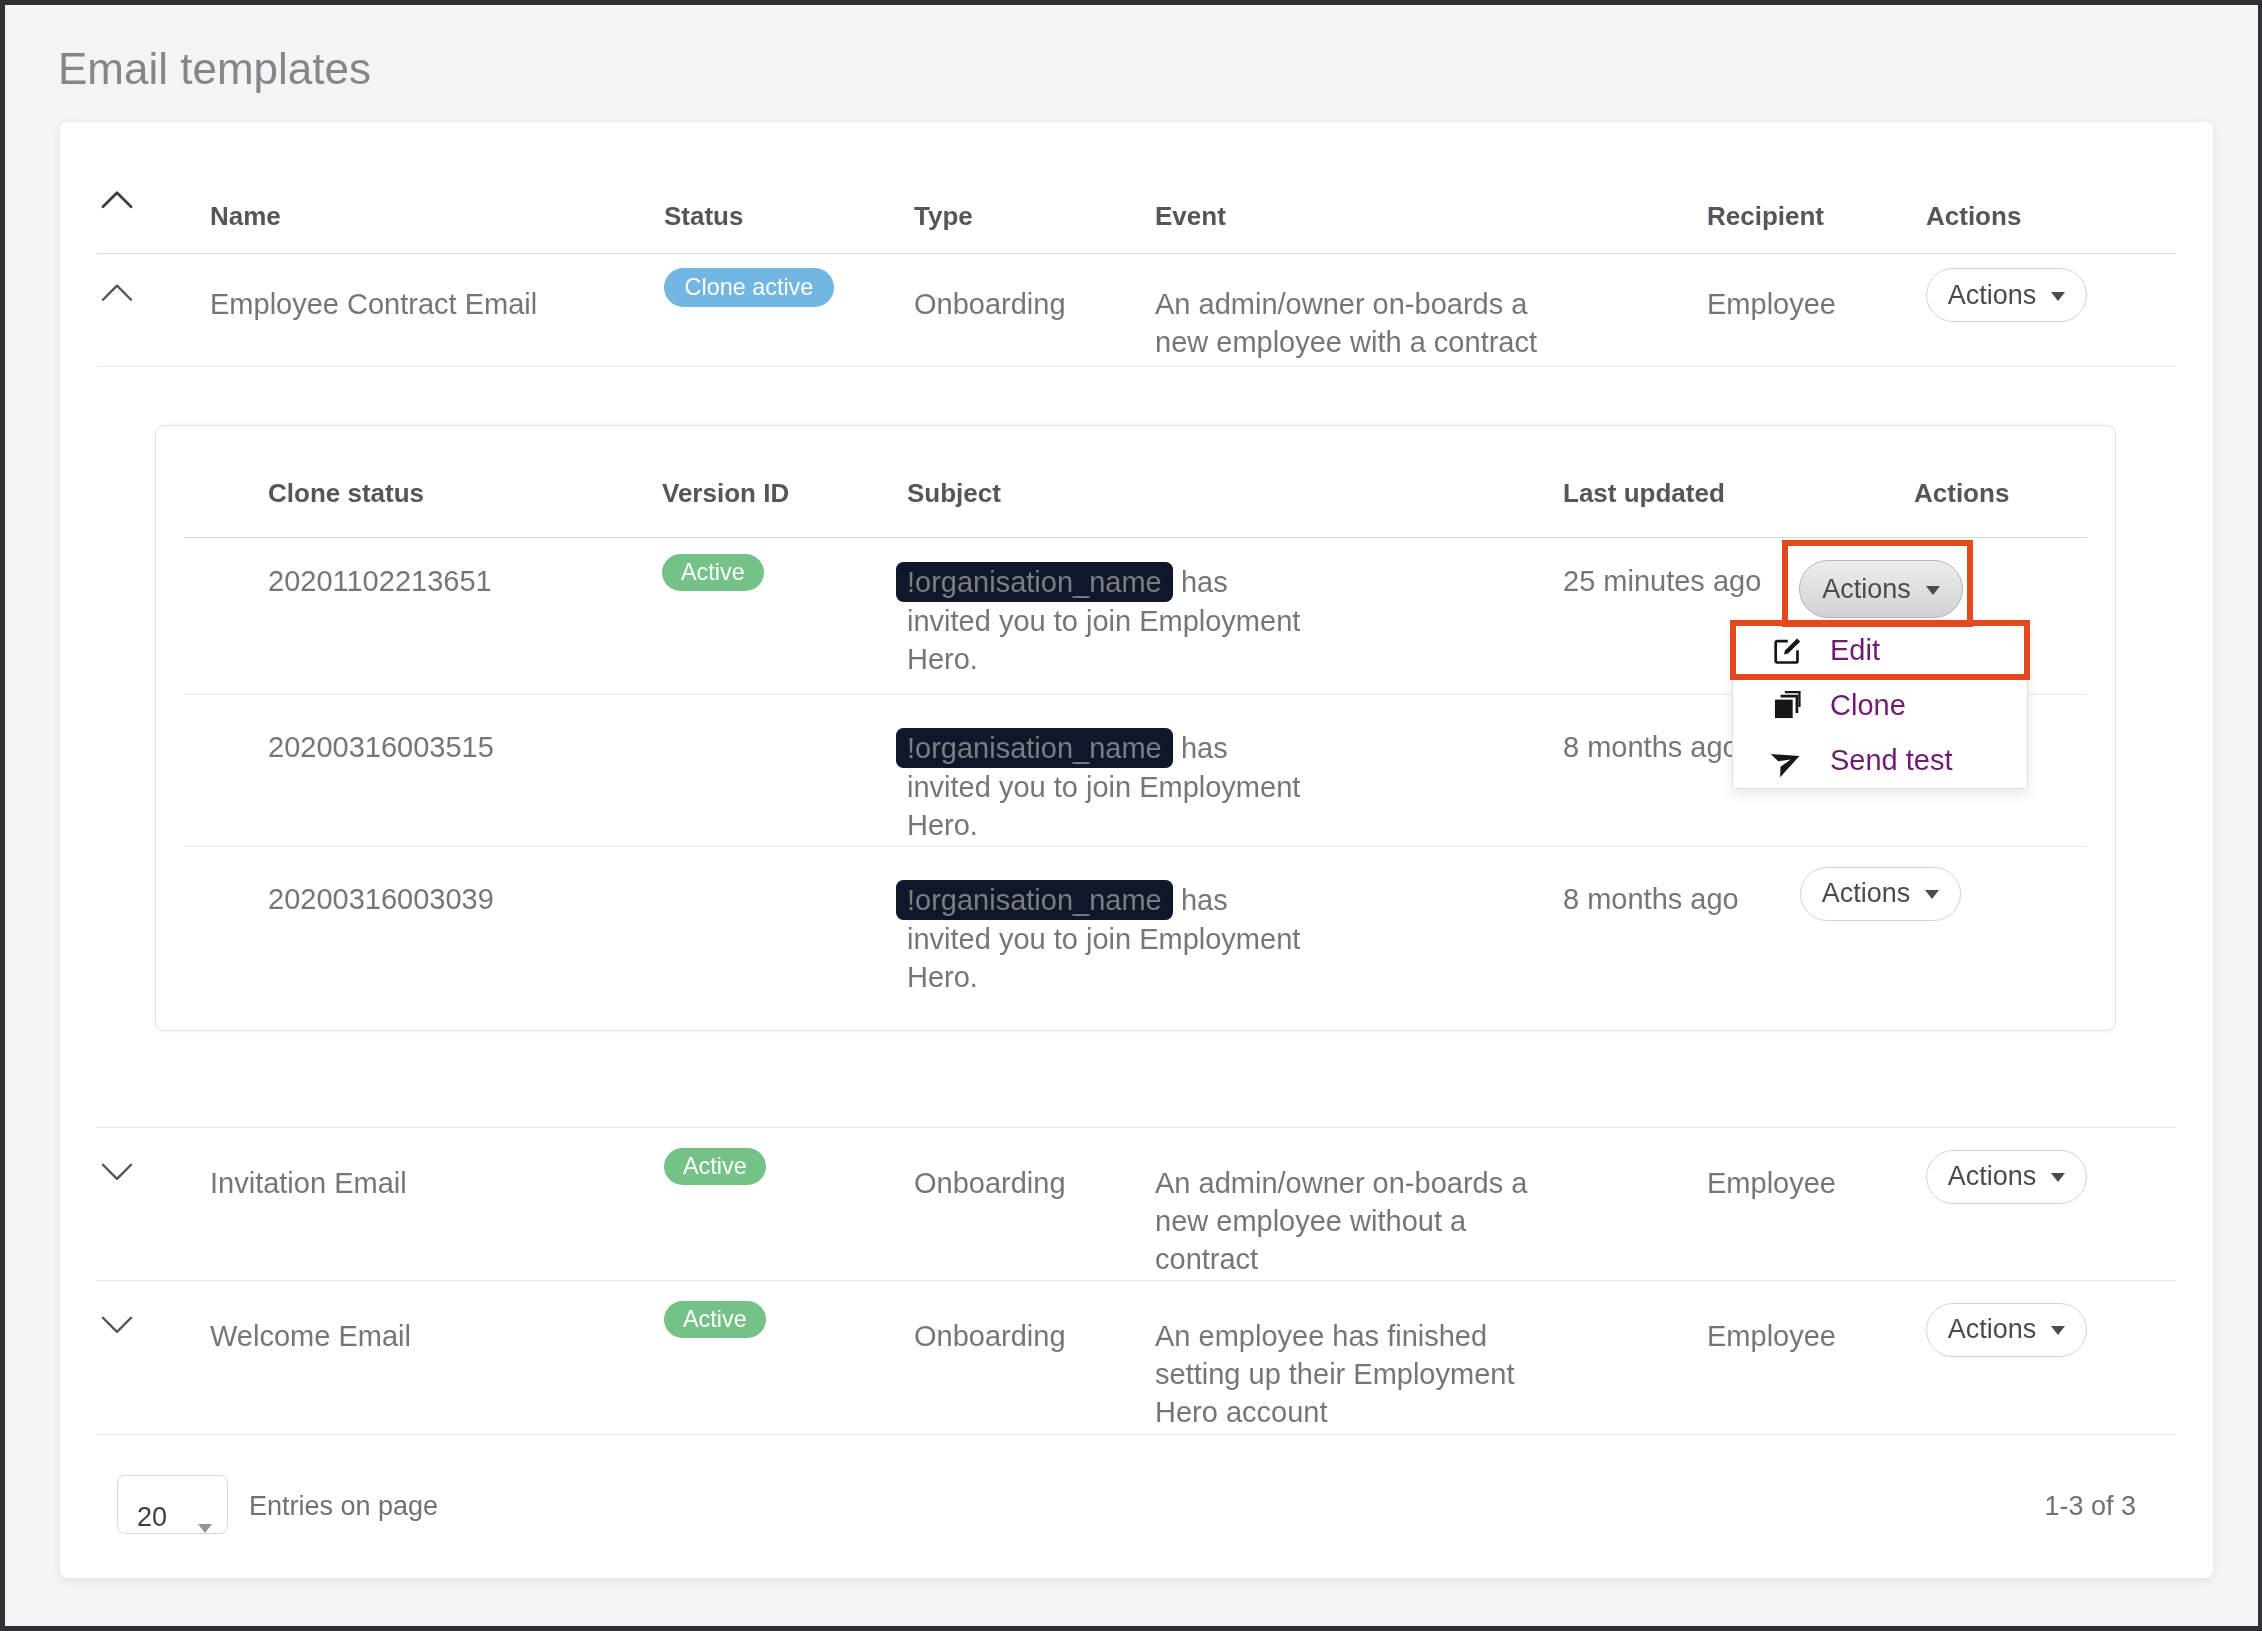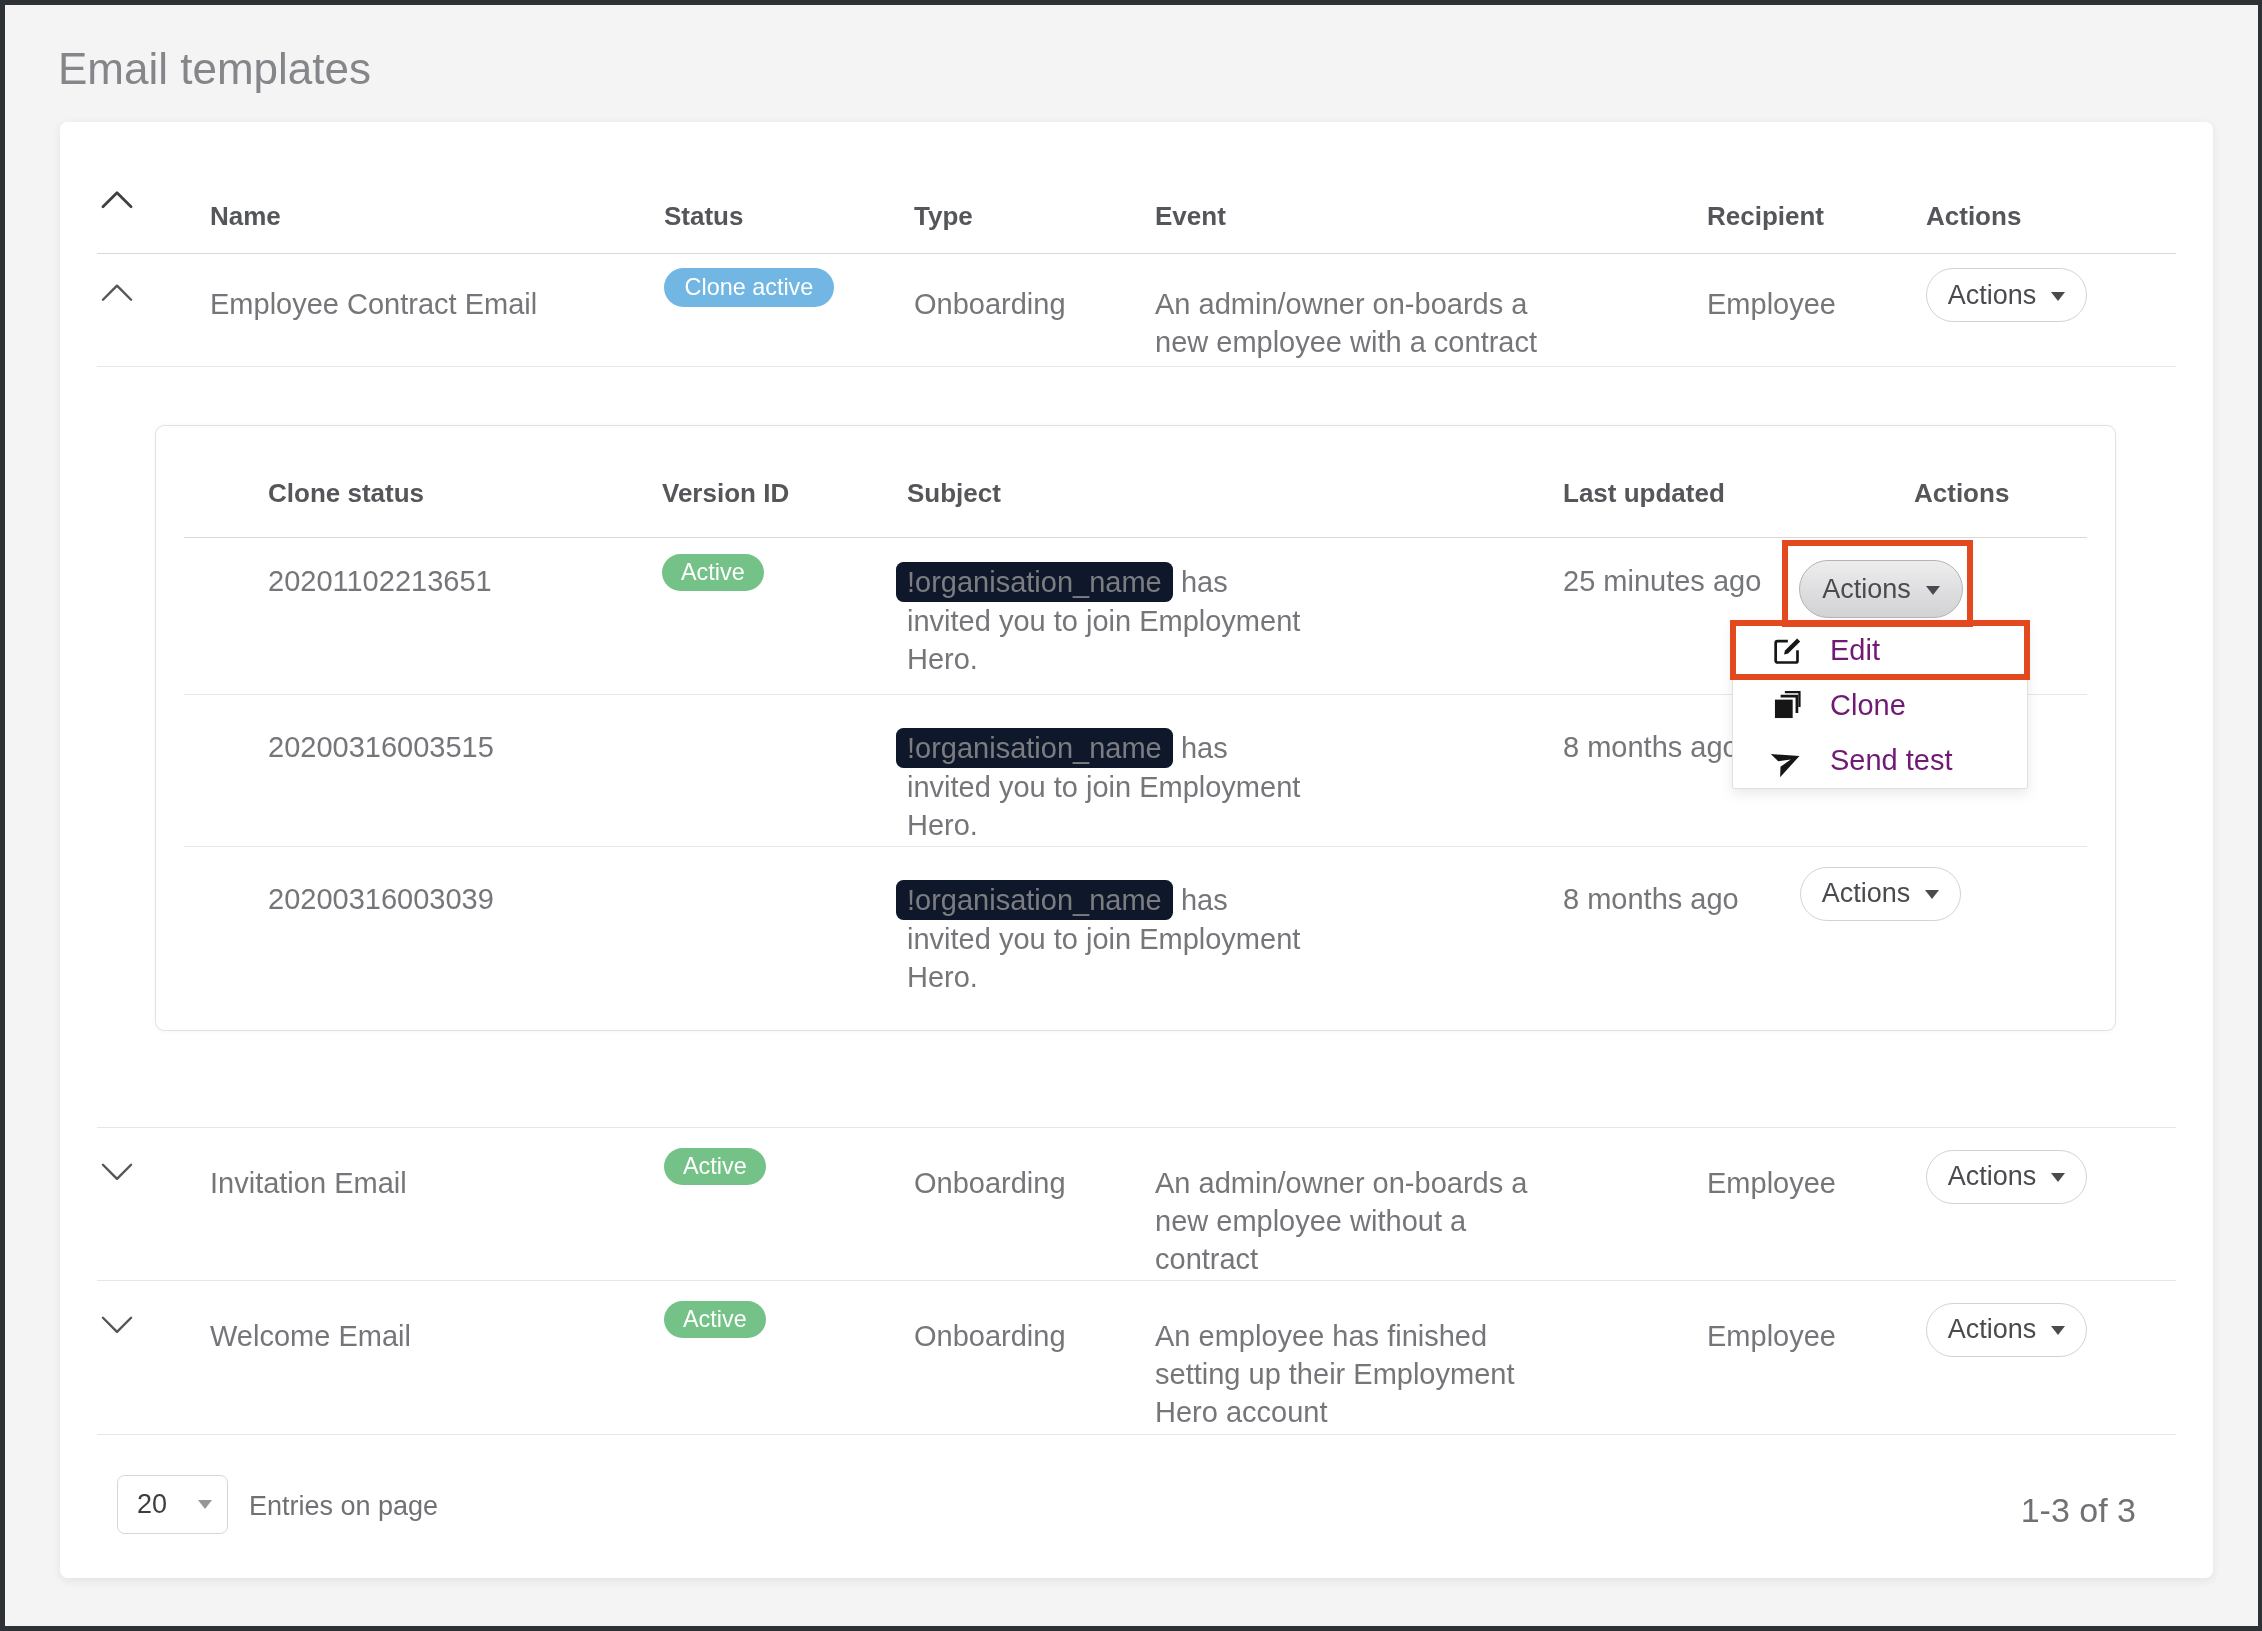--- a/index.html
+++ b/index.html
@@ -68,26 +68,26 @@
     background:#fff;border:0.9px solid #e0e0e1;border-radius:2.8px;box-shadow:0 4.7px 13px rgba(0,0,0,.09);box-sizing:border-box;}
   .menu-item{display:flex;align-items:center;height:55px;padding-left:37px;gap:26px;
     font-size:29px;color:#701a75;cursor:pointer;}
   .menu-item svg{flex:0 0 auto;}
   
   .ann{position:absolute;border:6.6px solid #e2491e;box-sizing:border-box;background:transparent;z-index:40;}
   .ann-btn{left:1777px;top:535px;width:191px;height:87px;}
   .ann-edit{left:1725px;top:615px;width:300px;height:60px;}
   
   .page-size{position:absolute;left:57px;top:1353px;width:111px;height:59px;box-sizing:border-box;
-    background:#fff;border:1.9px solid #d6d6d7;border-radius:7.5px;display:flex;align-items:center;
+    background:#fff;border:1.9px solid #d6d6d7;border-radius:7.5px;display:flex;align-items:flex-end;
     padding:0 15px 0 19px;font-size:27px;color:#3c3d40;cursor:pointer;justify-content:space-between;}
   .select-caret{width:0;height:0;border-left:7.5px solid transparent;border-right:7.5px solid transparent;
     border-top:9.4px solid #97979a;}
   .entries-label{position:absolute;left:189px;top:1369px;font-size:27px;color:#707175;}
-  .range-label{position:absolute;right:77px;top:1369px;font-size:34px;color:#707175;}
+  .range-label{position:absolute;right:77px;top:1369px;font-size:27px;color:#707175;}
   .chev{display:block;}
 </style>
 </head>
 <body>
 
 <div class="frame">
 
   <div class="page-title">Email templates</div>
 
   <div class="card">

